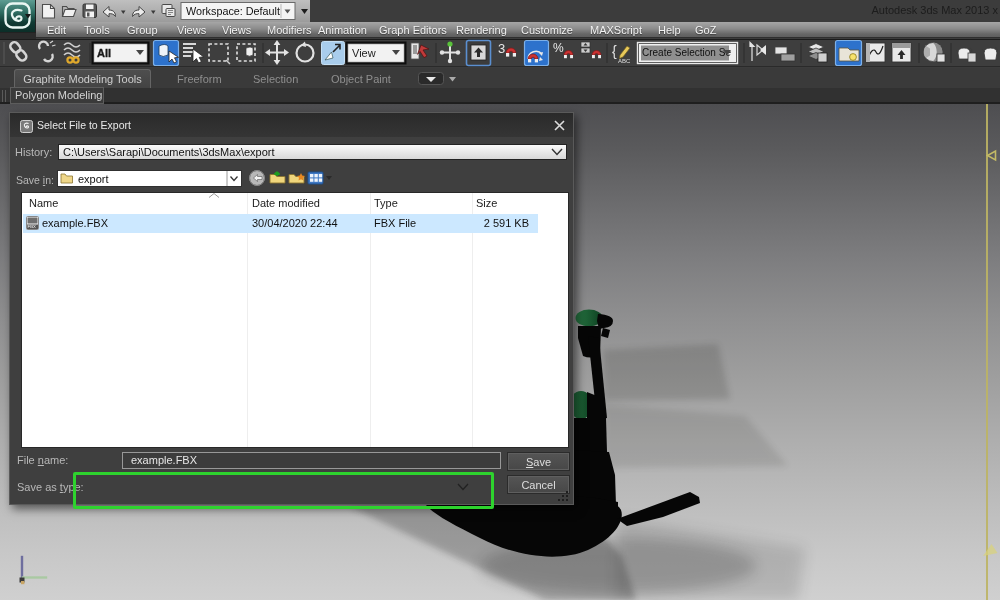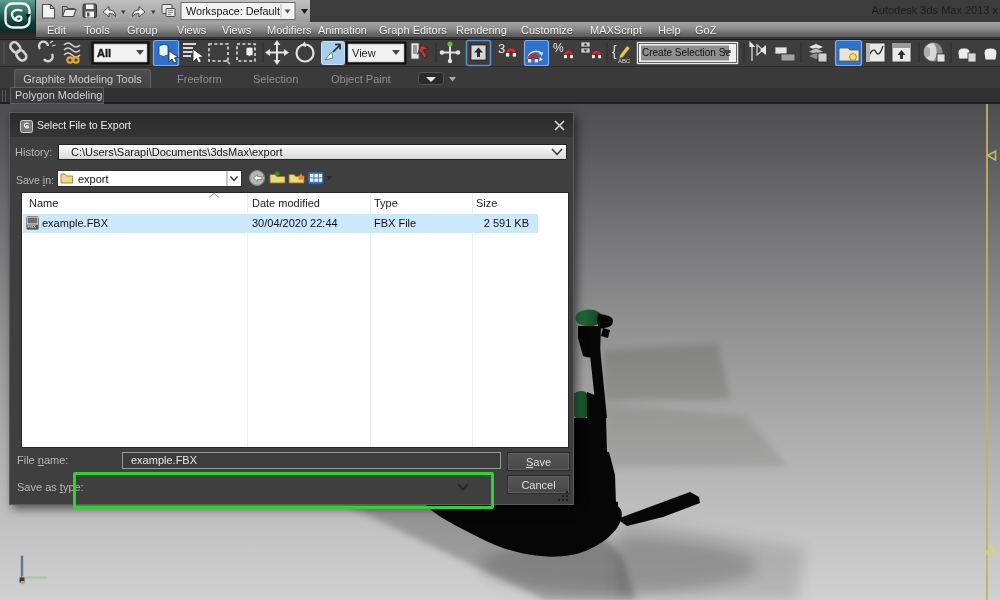--- a/index.html
+++ b/index.html
@@ -33,21 +33,21 @@
     background:linear-gradient(180deg,#4e4e51 0%,#5a5a5c 9%,#6a6a6c 19%,#7d7d7f 31%,#8f8f90 43%,#9e9e9e 55%,#adadad 67%,#bbbbbb 79%,#c7c7c7 90%,#d0d0d0 100%); }
   
   #dlg { left:9px; top:112px; width:565px; height:393px; background:#3f3f3f;
          border:1px solid #5a5a5a; box-shadow:3px 4px 9px rgba(0,0,0,.55); z-index:10; }
   #dlgtitle { left:0; top:0; width:100%; height:24px;
               background:linear-gradient(180deg,#2a2a2a,#353535);padding-left:36px; }
   #dlgtitle span { position:absolute; left:27px; top:6px; font-size:10.5px; color:#e8e8e8; }
   .dlab { position:absolute; font-size:11px; color:#b8b8b8; }
   #histbox { left:48px; top:31px; width:509px; height:16px;
              background:linear-gradient(180deg,#fafafa,#d8d8d8); border:1px solid #232323;
-             font-size:11px; color:#111; line-height:14px; padding-left:12px; }
+             font-size:11px; color:#111; line-height:14px; padding-left:4px; }
   #saveinbox { left:47px; top:57px; width:185px; height:17px; background:#fff;
                border:1px solid #303030; }
   #flist { left:11px; top:79px; width:548px; height:256px; background:#fff; border:1px solid #282828; }
   .hcell { position:absolute; top:4px; font-size:11px; color:#1c1c1c; }
   #selrow { left:1px; top:21px; width:515px; height:19px; background:#cce8ff; }
   .rcell { position:absolute; font-size:11px; color:#111; top:24px; }
   #fnamefield { left:112px; top:339px; width:379px; height:17px; background:#3c3c3c;
                 border:1px solid #989898; font-size:11px; color:#e6e6e6; line-height:15px; padding-left:8px; }
   #stypebox { left:87px; top:365px; width:374px; height:18px; background:#f2f2f1;
               border:1px solid #4a4a4a; font-size:11px; color:#111; line-height:16px; padding-left:6px; }

